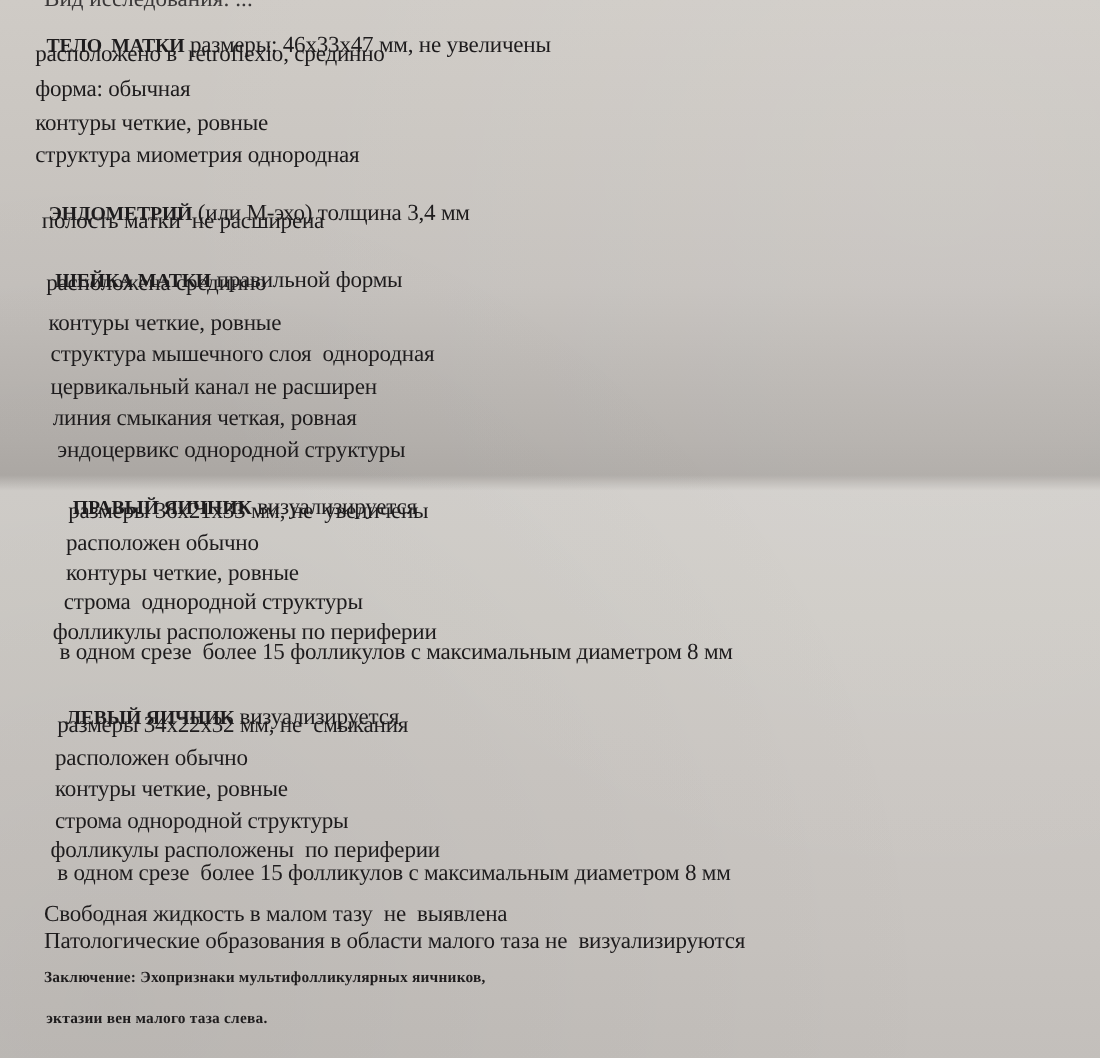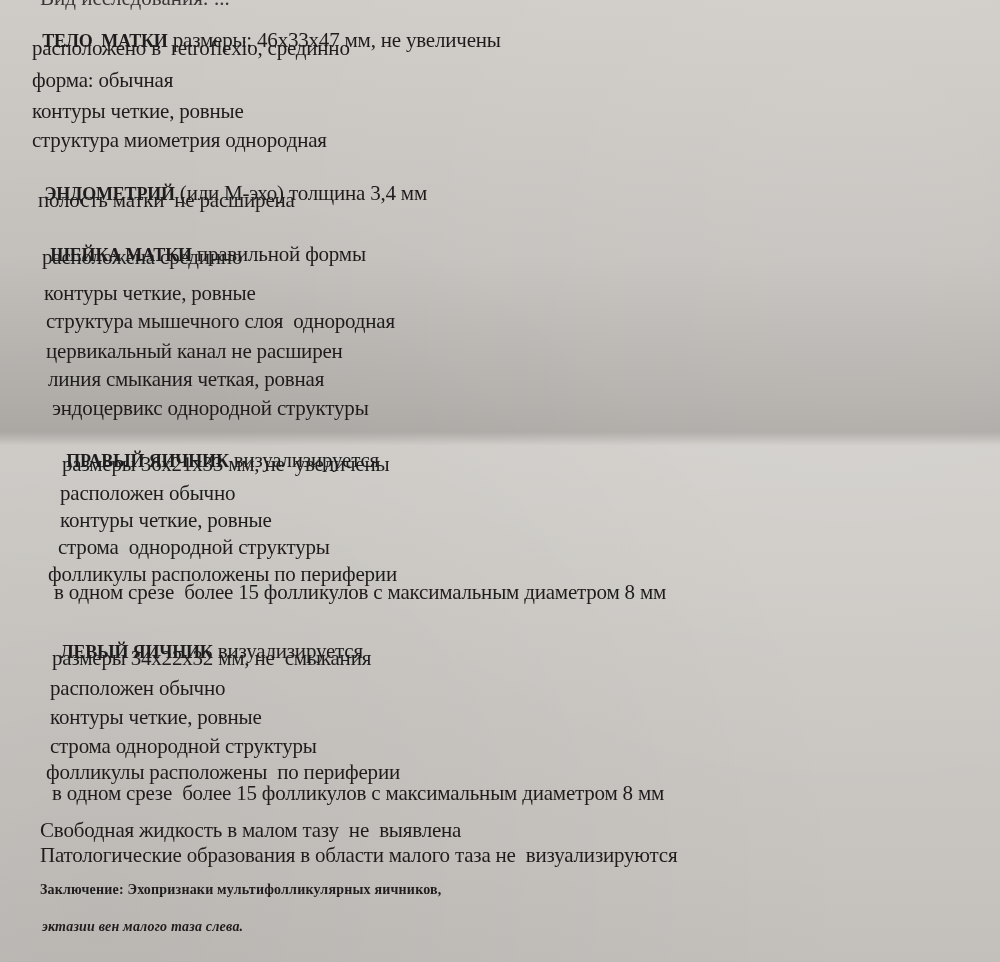--- a/index.html
+++ b/index.html
@@ -109,15 +109,15 @@
   <div class="line" style="left:50px; top:676px;">расположен обычно</div>
   <div class="line" style="left:50px; top:705px;">контуры четкие, ровные</div>
   <div class="line" style="left:50px; top:734px;">строма однородной структуры</div>
   <div class="line" style="left:46px; top:760px;">фолликулы расположены  по периферии</div>
   <div class="line" style="left:52px; top:781px;">в одном срезе  более 15 фолликулов с максимальным диаметром 8 мм</div>
 
   <div class="line" style="left:40px; top:818px;">Свободная жидкость в малом тазу  не  выявлена</div>
   <div class="line" style="left:40px; top:843px;text-align:center;">Патологические образования в области малого таза не  визуализируются</div>
 
   <div class="line concl" style="left:40px; top:878px;">Заключение: Эхопризнаки мультифолликулярных яичников,</div>
-  <div class="line concl" style="left:42px; top:915px;font-style:italic;">эктазии вен малого таза слева.</div>
+  <div class="line concl" style="left:42px; top:915px;">эктазии вен малого таза слева.</div>
 
 </div>
 
 </body></html>

